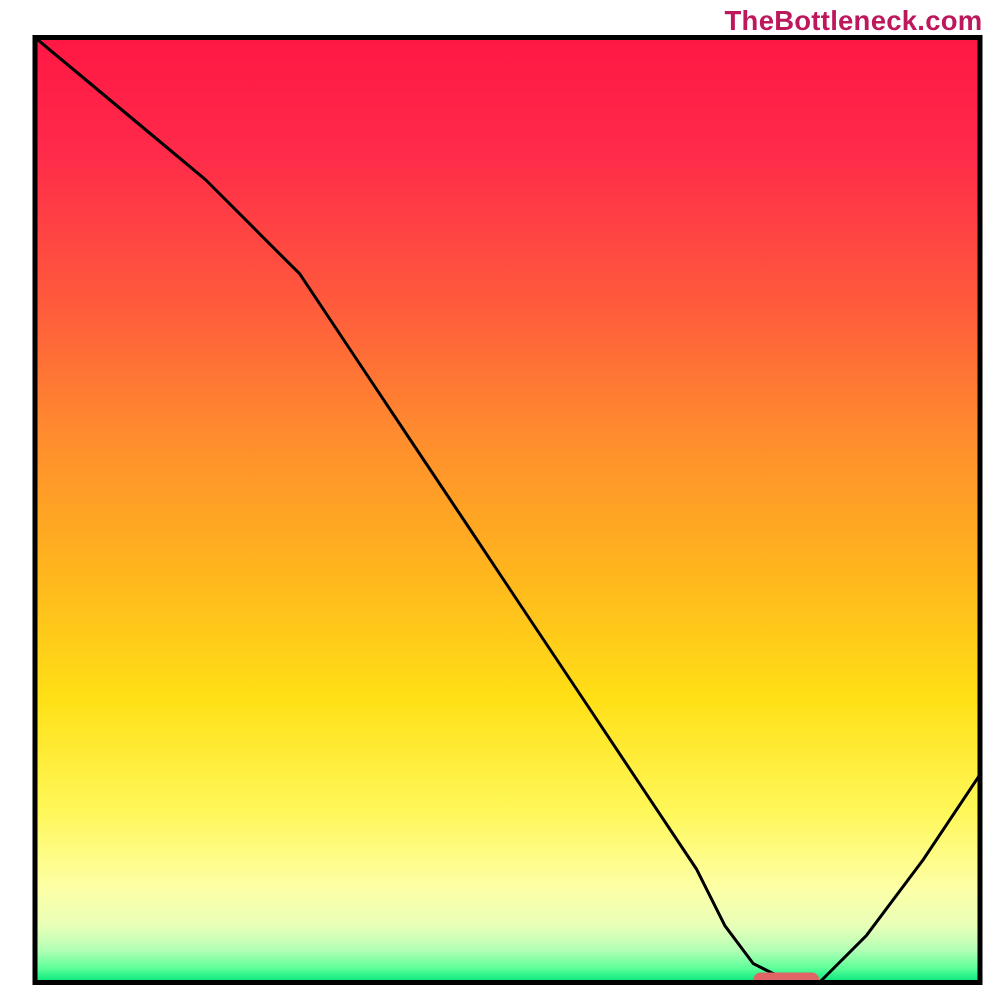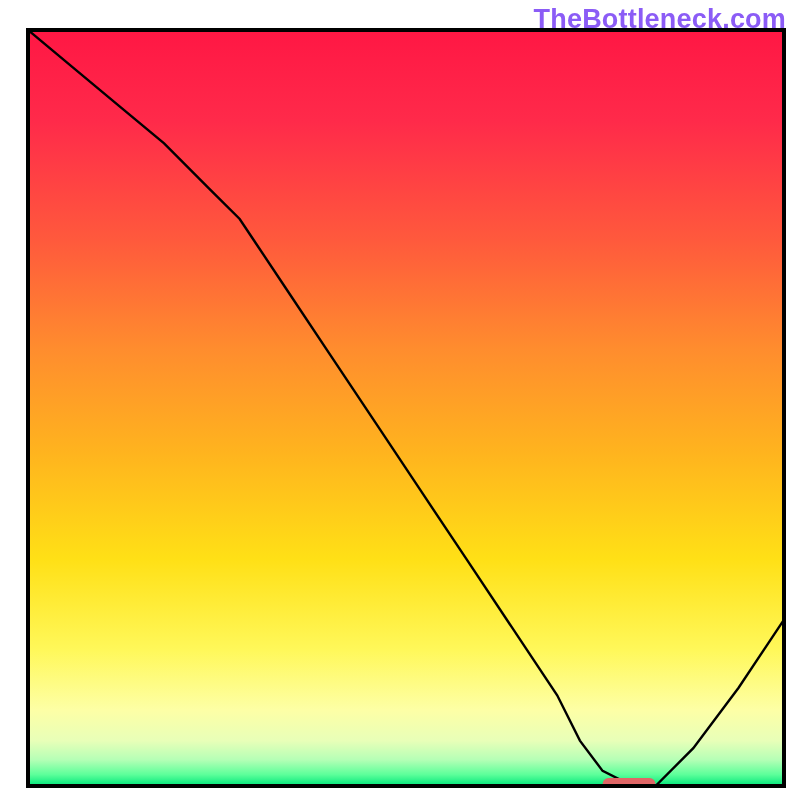--- a/index.html
+++ b/index.html
@@ -13,23 +13,23 @@
   }
   .stage {
     position: relative;
     width: 800px;
     height: 800px;
   }
   .watermark {
     position: absolute;
     top: 4px;
     right: 14px;
-    font-size: 27px;
+    font-size: 22px;
     font-weight: 600;
-    color: #8b5cf6;
+    color: #be185d;
     letter-spacing: 0.2px;
   }
   svg {
     display: block;
   }
 </style>
 </head>
 <body>
 
 <div class="stage">

